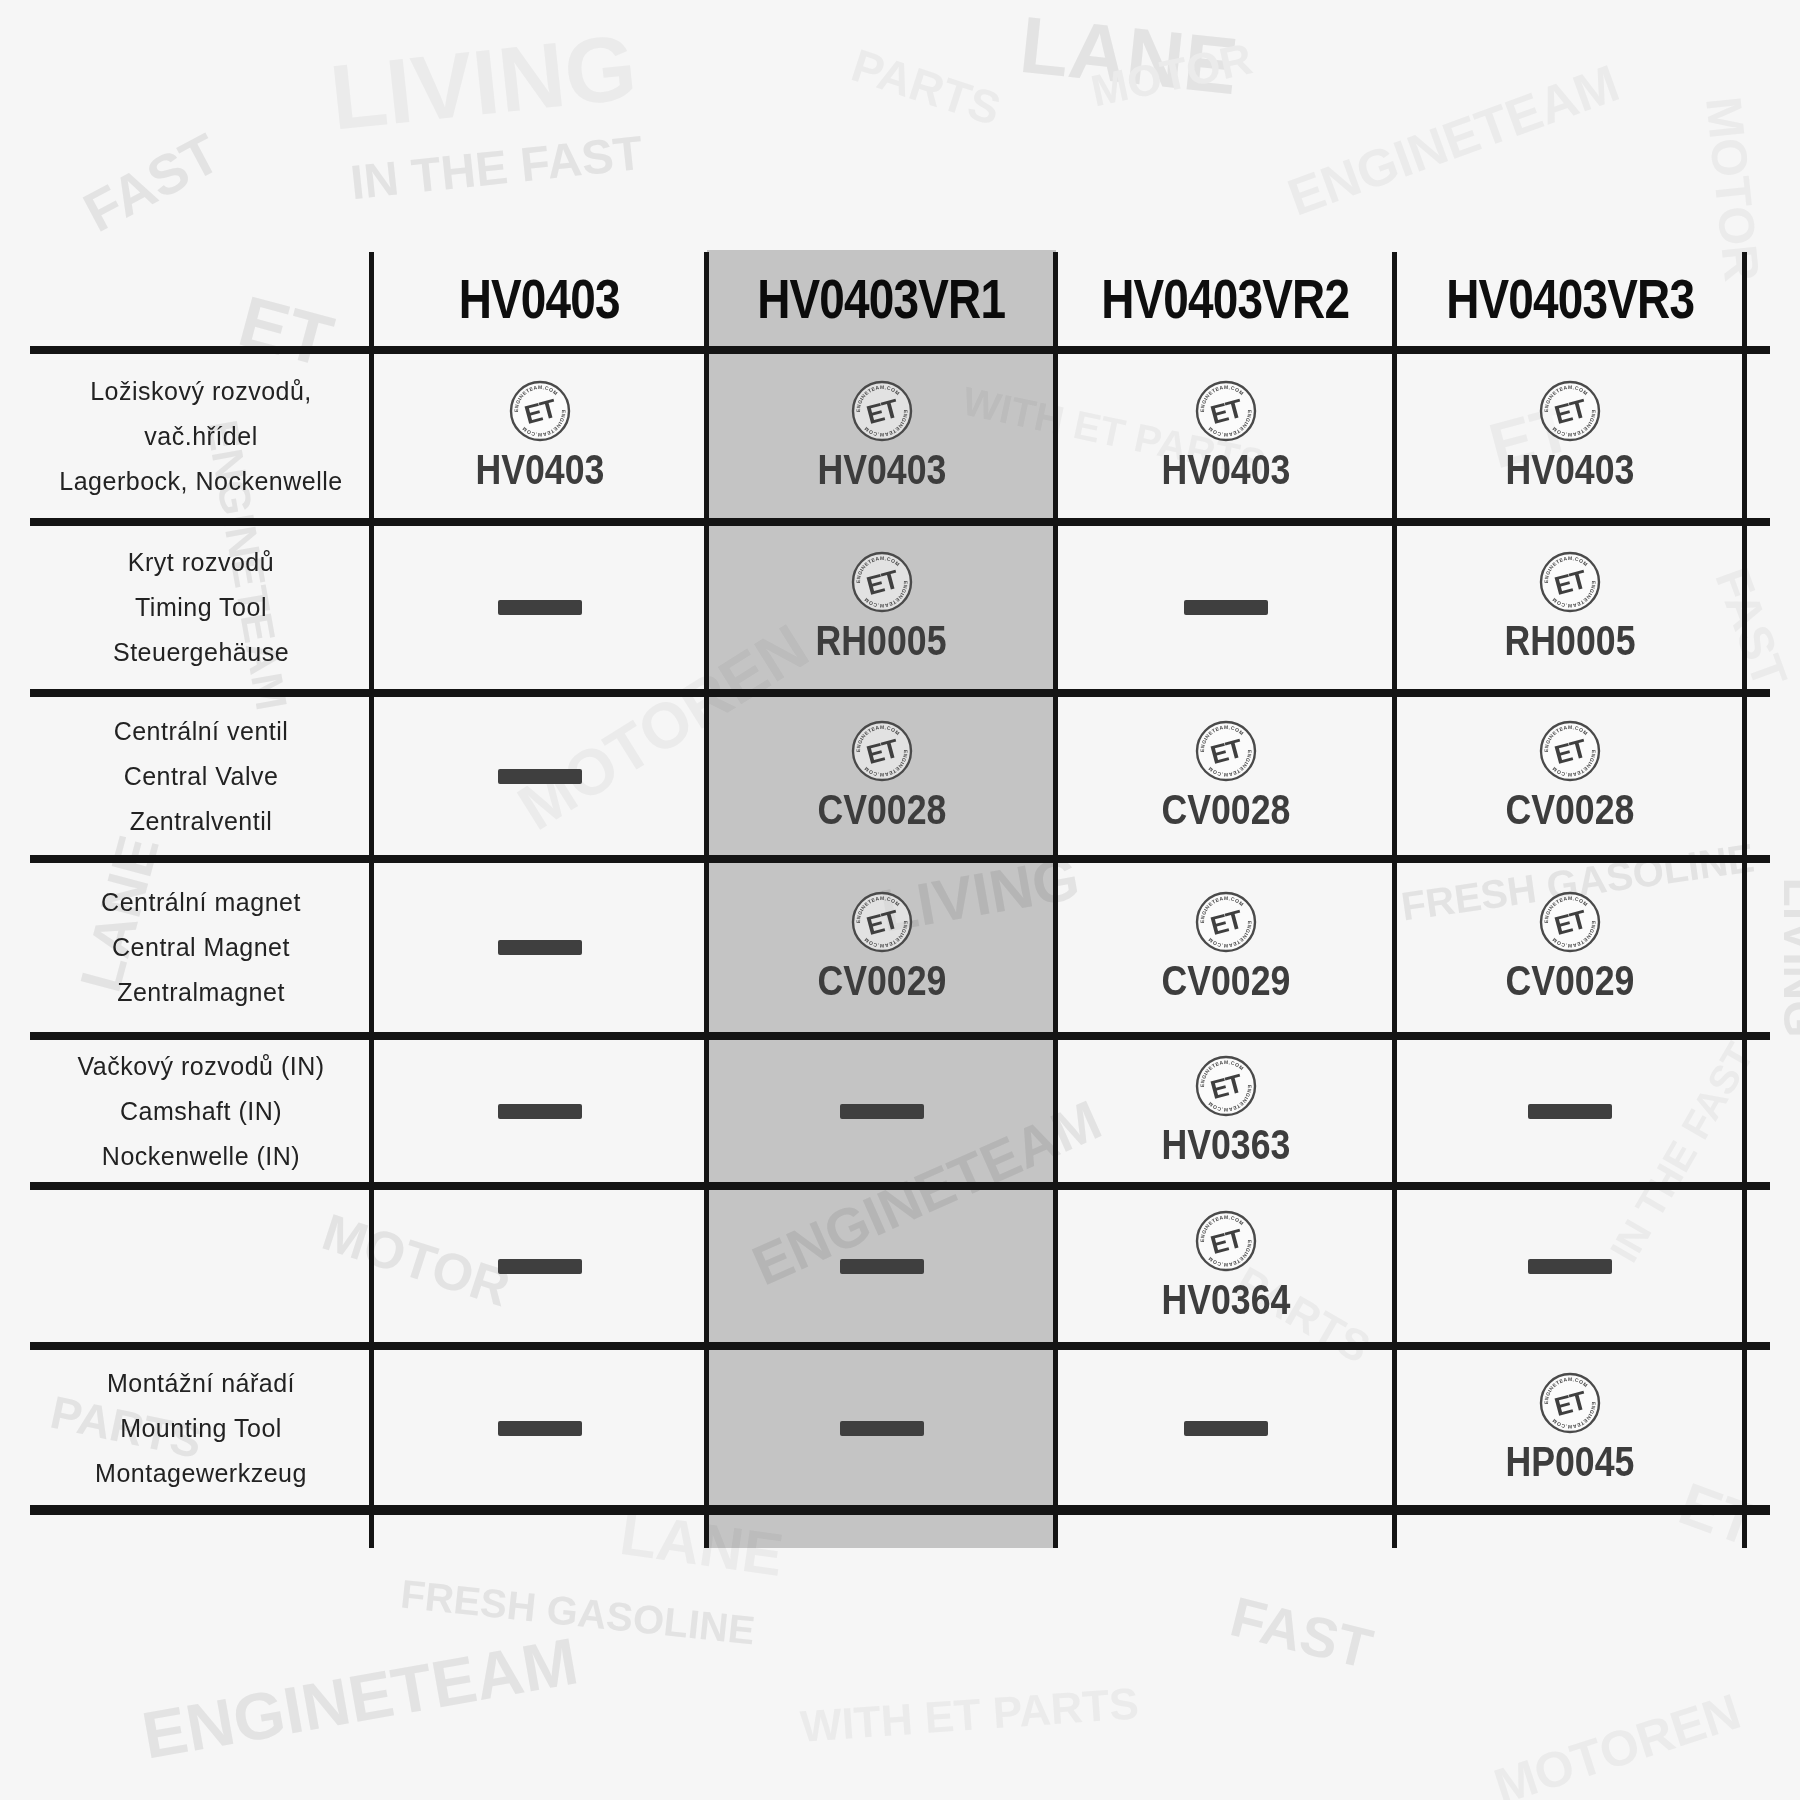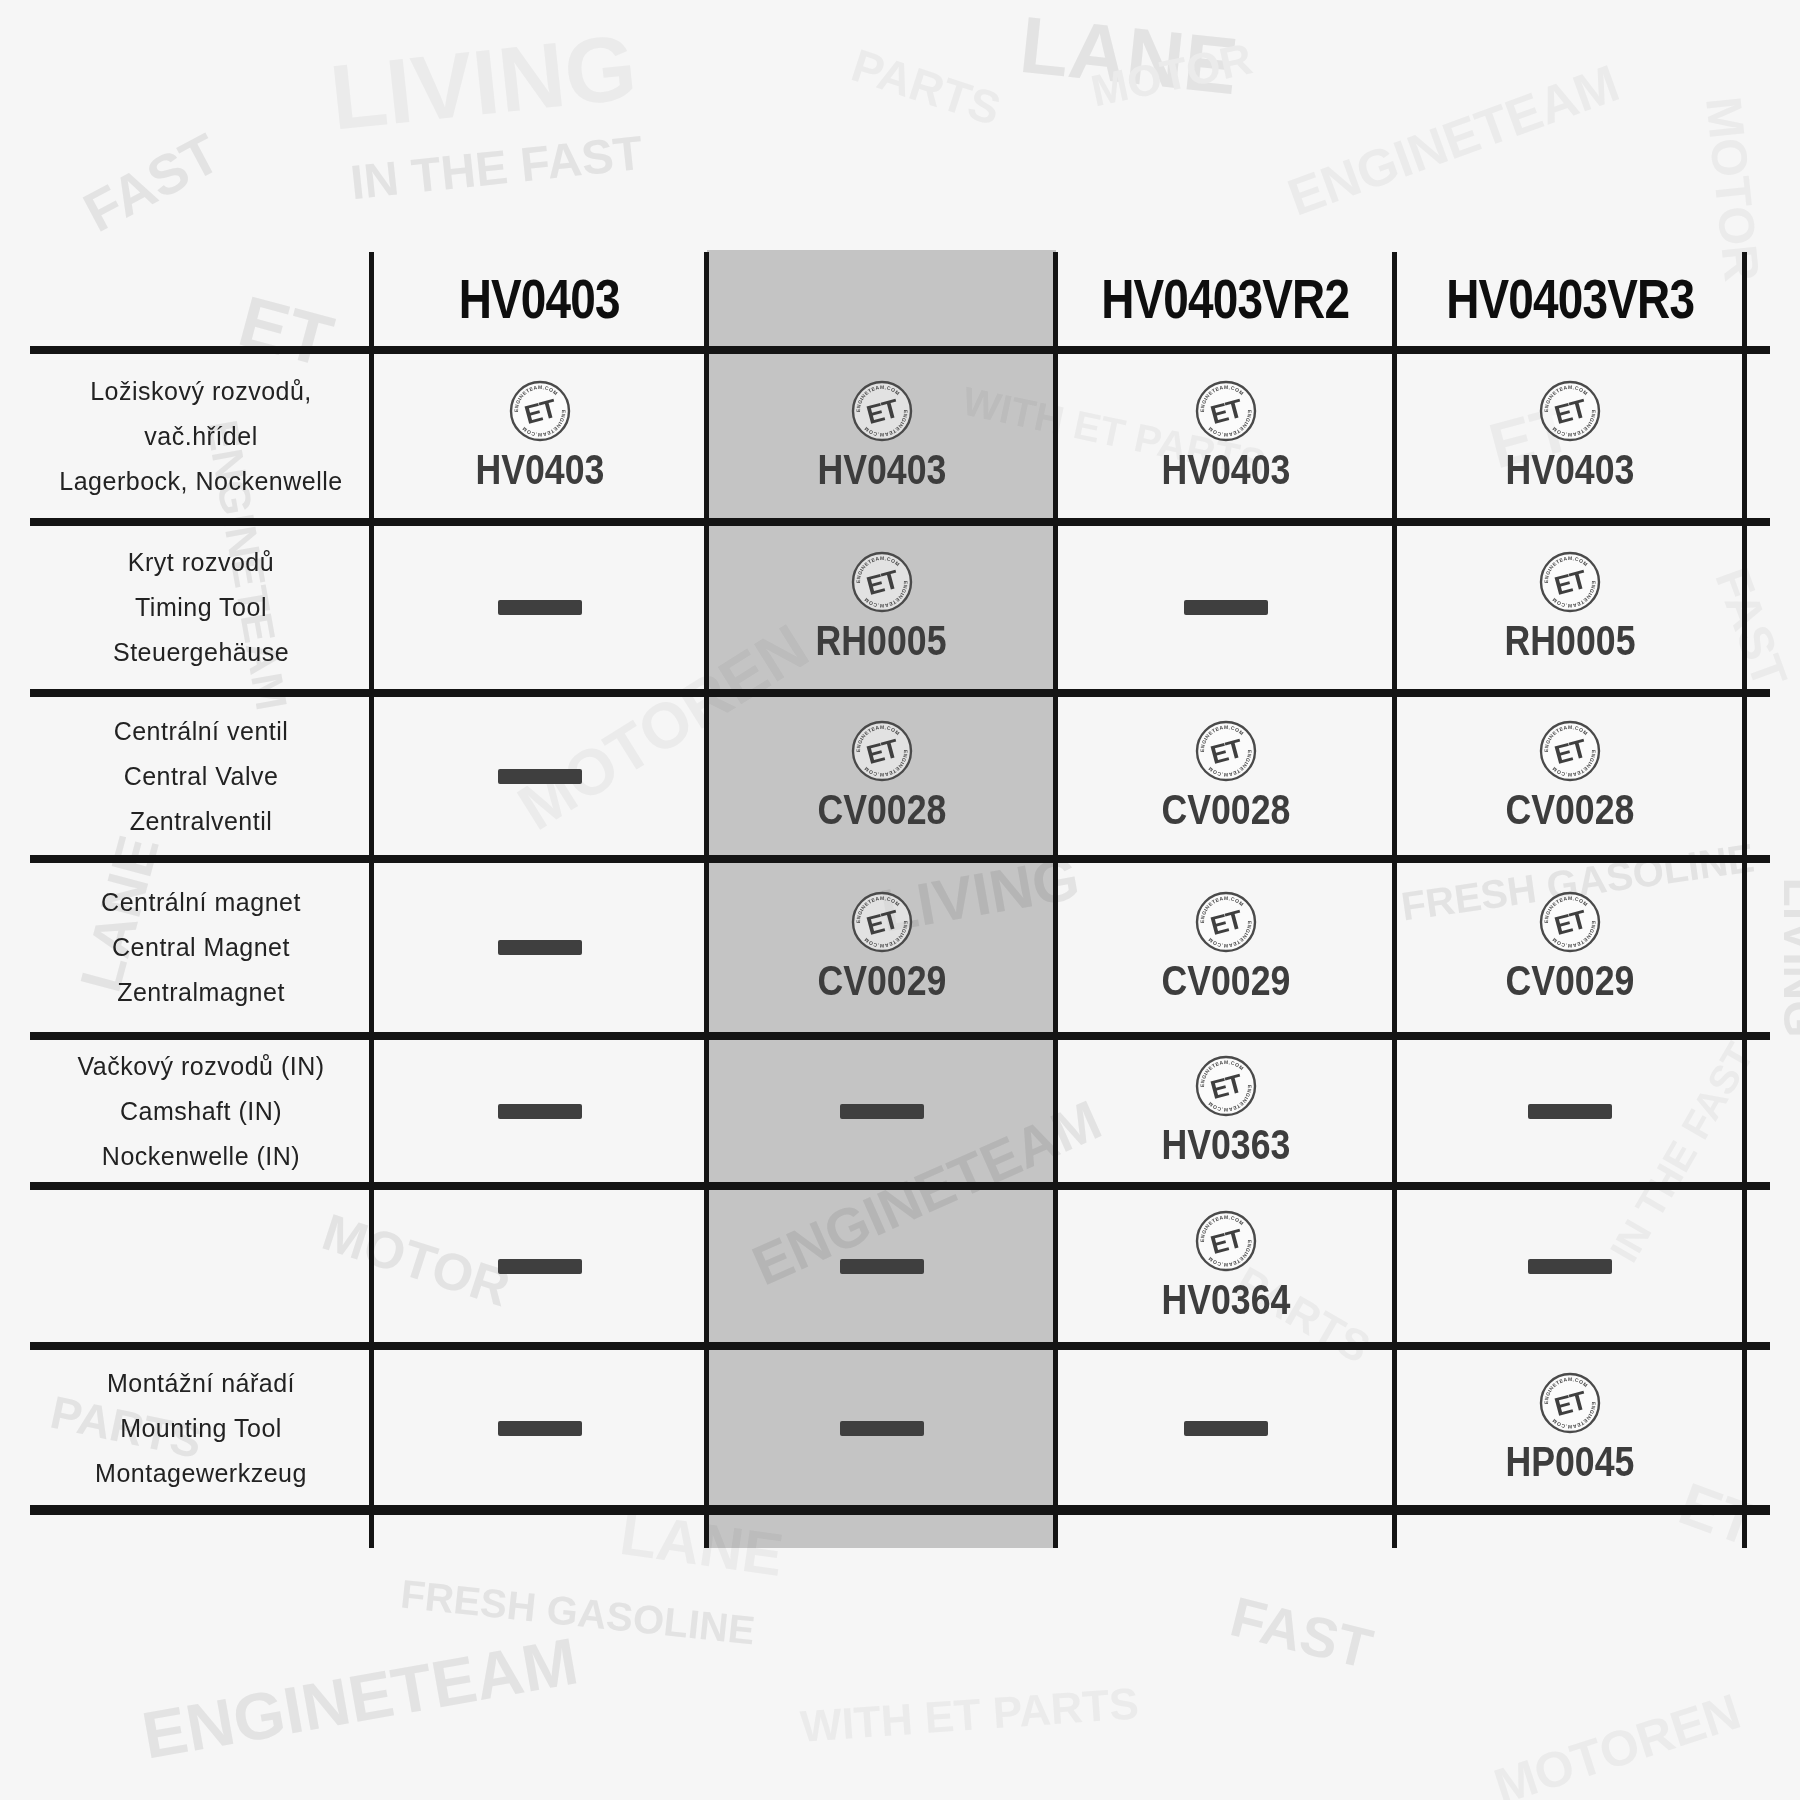--- a/index.html
+++ b/index.html
@@ -70,20 +70,23 @@
     <div class="bgword" style="left: 1680px; top: 1480px; font-size: 60px; transform: rotate(20deg); color: rgb(235, 235, 235);">ET</div>
     <div class="bgword" style="left: 50px; top: 1400px; font-size: 46px; transform: rotate(12deg); color: rgb(227, 227, 227);">PARTS</div>
     <div class="bgword" style="left: 1090px; top: 50px; font-size: 44px; transform: rotate(-12deg); color: rgb(235, 235, 235);">MOTOR</div>
     <div class="bgword" style="left: 1720px; top: 930px; font-size: 48px; transform: rotate(90deg); color: rgb(227, 227, 227);">LIVING</div>
   </div>
 
 <div id="t">
   <div class="hcell h0">
     <span class="hdr">HV0403</span>
   </div>
+  <div class="hcell h1">
+    <span class="hdr">HV0403VR1</span>
+  </div>
   <div class="hcell h2">
     <span class="hdr">HV0403VR2</span>
   </div>
   <div class="hcell h3">
     <span class="hdr">HV0403VR3</span>
   </div>
 <div class="hl" style="left: 677px; top: 0px; width: 349px; height: 1298px;"></div>
     <div class="vline" style="left: 339px; top: 2px; width: 5px; height: 1296px;"></div>
     <div class="vline" style="left: 674px; top: 2px; width: 5px; height: 1296px;"></div>
     <div class="vline" style="left: 1023px; top: 2px; width: 5px; height: 1296px;"></div>

